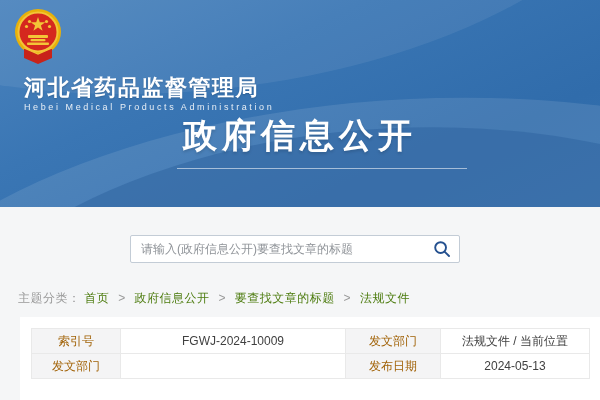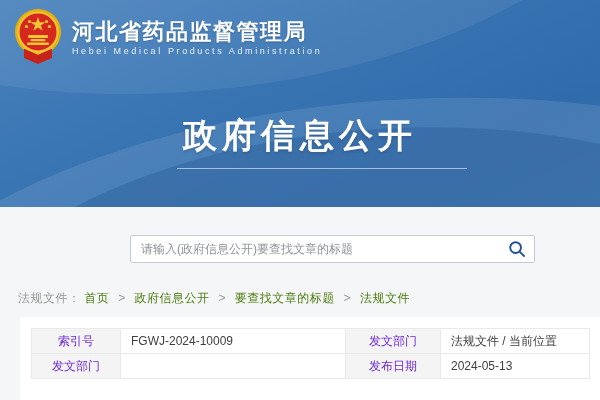--- a/index.html
+++ b/index.html
@@ -12,38 +12,38 @@
     background:linear-gradient(155deg,#4a83bd 0%,#3a76b4 35%,#306cab 75%,#3571ae 100%);
     overflow:hidden; }
   .swoosh { position:absolute; border-radius:50%; }
   .sw1 { width:900px; height:420px; left:-250px; top:-330px;
     background:rgba(255,255,255,0.07); transform:rotate(-6deg); }
   .sw2 { width:1100px; height:500px; left:-150px; top:100px;
     background:rgba(255,255,255,0.10); transform:rotate(-4deg); }
   .sw3 { width:1000px; height:560px; left:-100px; top:128px;
     background:rgba(48,100,160,0.55); transform:rotate(-3deg); }
 
-  .brand { position:absolute; left:14px; top:8px; display:flex; align-items:flex-start; }
+  .brand { position:absolute; left:14px; top:8px; display:flex; align-items:flex-start;flex-direction:column; }
   .emblem { width:48px; height:56px; }
   .brand-text { margin-left:10px; padding-top:10px; }
   .brand-title { color:#fff; font-size:22px; font-weight:bold; letter-spacing:1.5px;
     text-shadow:0 1px 2px rgba(0,0,0,0.18); line-height:1.25; }
   .brand-sub { color:rgba(255,255,255,0.88); font-size:9px; letter-spacing:2.6px;
     margin-top:0; }
 
   .banner-title { position:absolute; left:0; top:113px; width:600px; text-align:center;
     color:#fff; font-size:34px; font-weight:bold; letter-spacing:5px;
     text-shadow:0 2px 3px rgba(0,0,0,0.15); }
   .banner-rule { position:absolute; left:50%; top:168px; width:290px; margin-left:-123px;
     height:1px; background:rgba(255,255,255,0.55); }
 
   
   .search-band { position:absolute; left:0; top:207px; width:600px; height:193px;
     background:#f5f6f7; }
-  .search-box { position:absolute; left:130px; top:28px; width:405px; height:28px;
+  .search-box { position:absolute; left:130px; top:28px; width:330px; height:28px;
     background:#fff; border:1px solid #c3ccd6; border-radius:2px;
     display:flex; align-items:center;gap:16px; }
   .search-input { flex:1; border:none; outline:none; background:transparent;
     font-size:12px; color:#444; padding:0 10px;
     font-family:"Liberation Sans","DejaVu Sans",sans-serif; }
   .search-input::placeholder { color:#8f9398; }
   .search-btn { width:34px; height:26px; border:none; background:transparent;
     display:flex; align-items:center; justify-content:center; cursor:pointer; }
 
   
@@ -52,22 +52,22 @@
   .breadcrumb a { color:#4d7c0f; text-decoration:none; cursor:pointer; }
   .crumb-sep { margin:0 5px; color:#999; }
 
   
   .content-card { position:absolute; left:20px; top:317px; width:580px; height:83px;
     background:#fff; }
   table.doc-table { position:absolute; left:11px; top:11px; width:559px;
     border-collapse:collapse; table-layout:fixed; background:#fff;
     border-top:1px solid #e9e9e9; }
   .doc-table td { border:1px solid #e9e9e9; height:25px; font-size:12px;
-    padding:0 10px; overflow:hidden; white-space:nowrap; }
-  .doc-table td.lbl { background:#f4f4f5; color:#6d28d9; text-align:center; width:89px; }
+    padding:0 10px; overflow:hidden; white-space:nowrap;text-align:center; }
+  .doc-table td.lbl { background:#f4f4f5; color:#a16207; text-align:center; width:89px; }
   .doc-table td.lbl2 { width:95px; }
   .doc-table td.val { color:#404040; background:#fff; }
   .doc-table td.val1 { width:225px; }
 </style>
 </head>
 <body>
 
 <div class="page">
 
   <div class="banner">
@@ -107,21 +107,21 @@
       <button class="search-btn">
         <svg width="18" height="18" viewBox="0 0 18 18">
           <circle cx="7.6" cy="7.6" r="5.4" fill="none" stroke="#24508f" stroke-width="1.9"></circle>
           <line x1="11.8" y1="11.8" x2="16" y2="16" stroke="#24508f" stroke-width="1.9" stroke-linecap="round"></line>
         </svg>
       </button>
     </div>
   </div>
 
   <div class="breadcrumb">
-    <span>法规文件：</span>
+    <span>主题分类：</span>
     <a>首页</a>
     <span class="crumb-sep">&gt;</span>
     <a>政府信息公开</a>
     <span class="crumb-sep">&gt;</span>
     <a>要查找文章的标题</a>
     <span class="crumb-sep">&gt;</span>
     <a>法规文件</a>
   </div>
 
   <div class="content-card">

